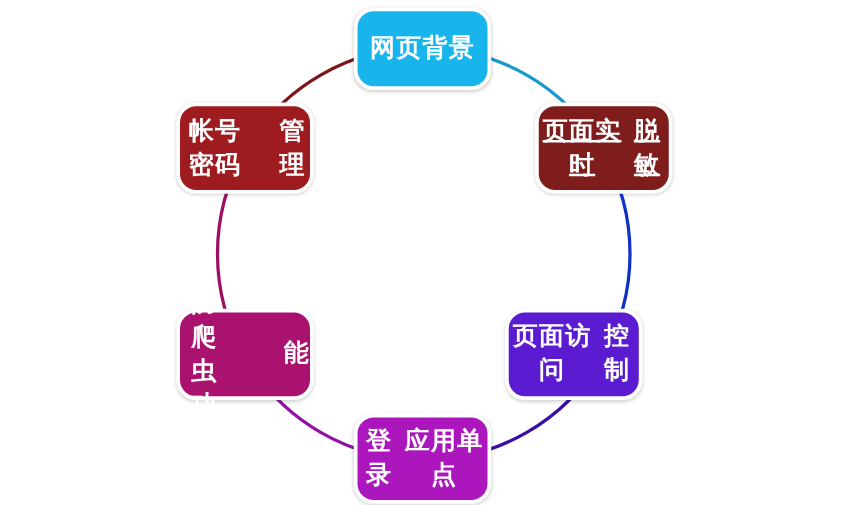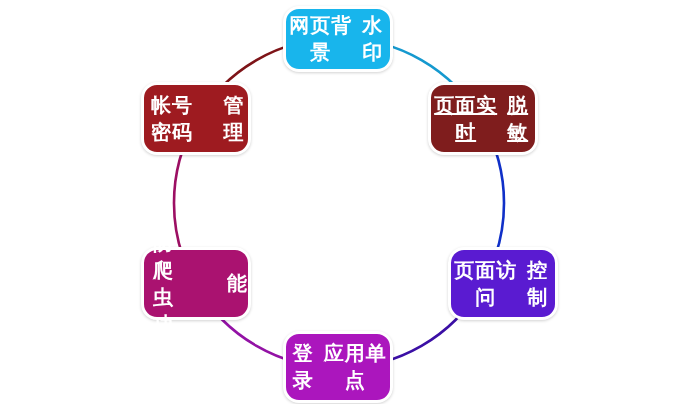--- a/index.html
+++ b/index.html
@@ -42,42 +42,41 @@
     color: #ffffff;
     font-weight: bold;
     font-size: 20px;
     line-height: 27px;
     letter-spacing: 1px;
     user-select: none;
   }
   
   .n-top          { left: 283px; top:   6px; width: 110px; height: 66px; }
   .n-top-right    { left: 428px; top:  82px; width: 110px; height: 73px; }
-  .n-bottom-right { left: 448px; top: 247px; width: 110px; height: 73px; }
+  .n-bottom-right { left: 404px; top: 247px; width: 110px; height: 73px; font-family: Liberation Mono, monospace; }
   .n-bottom       { left: 283px; top: 331px; width: 110px; height: 72px; }
   .n-bottom-left  { left: 141px; top: 247px; width: 110px; height: 73px; }
   .n-top-left     { left: 141px; top:  82px; width: 110px; height: 73px; gap: 20px; }
 </style>
 </head>
 <body>
 
 <div class="stage">
 
   <svg class="ring" viewBox="0 0 678 404">
     <path d="M 339,38 A 165,165 0 0 1 481.9,120.5" stroke="#1599CF"></path>
     <path d="M 481.9,120.5 A 165,165 0 0 1 481.9,285.5" stroke="#1030C8"></path>
     <path d="M 481.9,285.5 A 165,165 0 0 1 339,368" stroke="#3B0FA5"></path>
     <path d="M 339,368 A 165,165 0 0 1 196.1,285.5" stroke="#9312A5"></path>
     <path d="M 196.1,285.5 A 165,165 0 0 1 196.1,120.5" stroke="#9C0F63"></path>
     <path d="M 196.1,120.5 A 165,165 0 0 1 339,38" stroke="#7E1418"></path>
   </svg>
 
   <div class="node n-top" style="background-color: rgb(24, 181, 236);">
     <span>网页背景</span>
-    <span>水印</span>
   </div>
 
   <div class="node n-top-right" style="background-color: #7f1d1d; text-decoration: underline;">
     <span>页面实时</span>
     <span>脱敏</span>
   </div>
 
   <div class="node n-bottom-right" style="background-color: rgb(90, 27, 209);">
     <span>页面访问</span>
     <span>控制</span>

